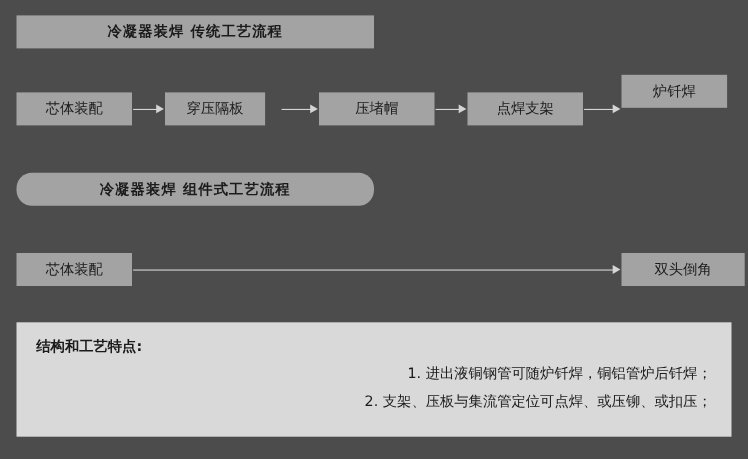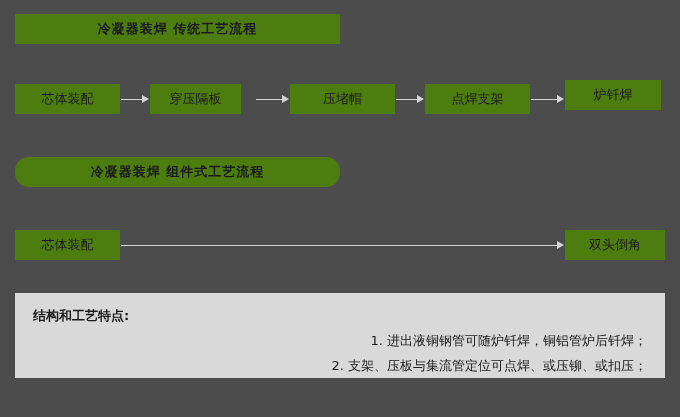--- a/index.html
+++ b/index.html
@@ -13,46 +13,46 @@
     position: relative;
     overflow: hidden;
     font-family: "DejaVu Sans", "Liberation Sans", sans-serif;
   }
   .canvas {
     position: absolute;
     inset: 0;
   }
   .box {
     position: absolute;
-    background: #4d7c0f;
+    background: #a3a3a3;
     color: #1b1b1b;
     font-size: 13px;
     height: 30px;
     display: flex;
     align-items: center;
     justify-content: center;
     white-space: nowrap;
   }
   .title-box {
     font-weight: bold;
     letter-spacing: 1px;
   }
   
   .t1 { left: 15px; top: 14px; width: 325px; }
   
   .s1 { left: 15px;  top: 84px; width: 105px; }
   .s2 { left: 150px; top: 84px; width: 91px; }
   .s3 { left: 290px; top: 84px; width: 105px; }
   .s4 { left: 425px; top: 84px; width: 105px; }
-  .s5 { left: 565px; top: 80px; width: 96px; }
+  .s5 { left: 565px; top: 68px; width: 96px; }
   
   .t2 { left: 15px; top: 157px; width: 325px; border-radius: 14px; }
   
   .s6 { left: 15px;  top: 230px; width: 105px; }
-  .s7 { left: 565px; top: 230px; width: 100px; }
+  .s7 { left: 565px; top: 230px; width: 112px; }
   
   .arrow {
     position: absolute;
     height: 1px;
   }
   .arrow-line {
     position: absolute;
     left: 0;
     right: 5px;
     top: 0;
@@ -73,21 +73,21 @@
   .a2 { left: 256px; top: 99px; width: 33px; }
   .a3 { left: 396px; top: 99px; width: 28px; }
   .a4 { left: 531px; top: 99px; width: 33px; }
   .a5 { left: 121px; top: 245px; width: 443px; }
   
   .notes {
     position: absolute;
     left: 15px;
     top: 293px;
     width: 650px;
-    height: 85px;
+    height: 104px;
     background: #d9d9d9;
     color: #1b1b1b;
     font-size: 13px;
     box-sizing: border-box;
     padding: 10px 18px;
     line-height: 25px;
   }
   .notes .notes-title {
     font-weight: bold;
   }

